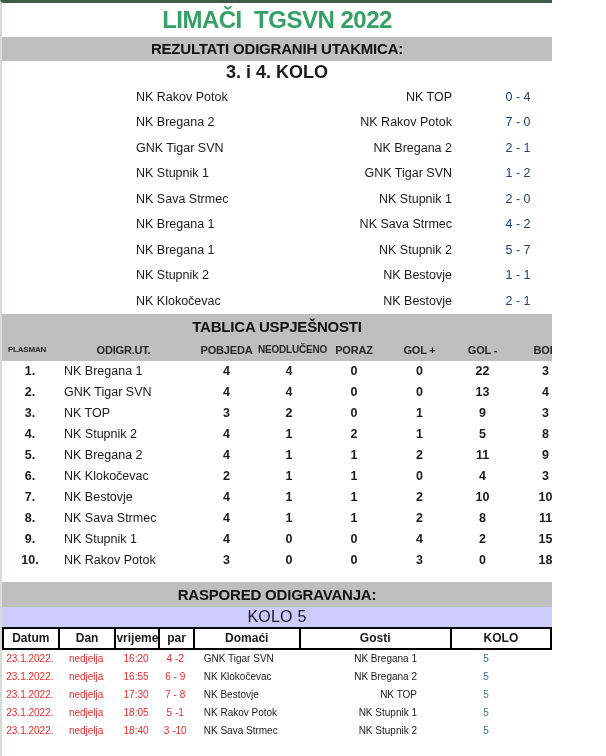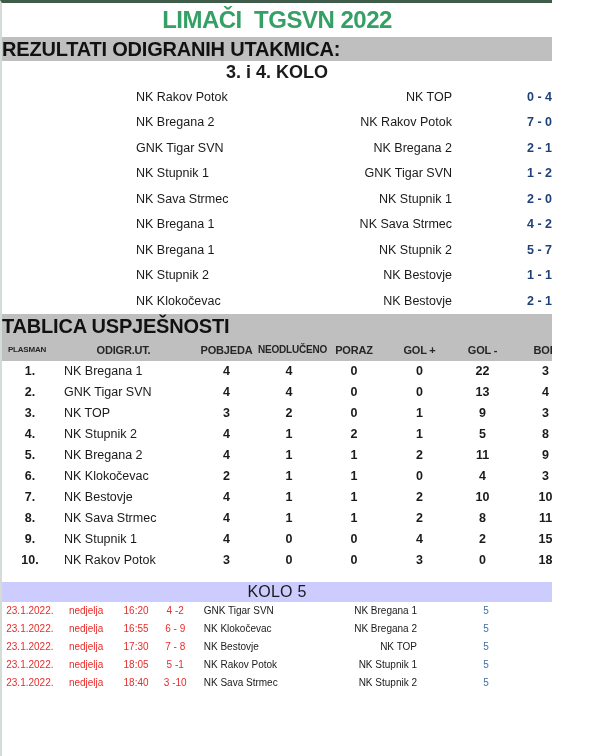--- a/index.html
+++ b/index.html
@@ -14,39 +14,39 @@
     color:#1a1a1a;
     overflow:hidden;
   }
   .title{
     height:34px;line-height:34px;text-align:center;
     font-size:24px;font-weight:bold;letter-spacing:-0.5px;
     color:var(--title-green,#35a065);
     white-space:pre;
   }
   .bar{
-    height:24px;line-height:24px;text-align:left;
+    height:24px;line-height:24px;text-align:center;
     background:var(--bar-gray,#bfbfbf);
-    font-size:20px;font-weight:bold;letter-spacing:-0.2px;color:#111;
+    font-size:15px;font-weight:bold;letter-spacing:-0.2px;color:#111;
   }
   .subheader{
     height:23px;line-height:23px;text-align:center;
     font-size:18px;font-weight:bold;
   }
   
   .result-row{
     display:grid;
     grid-template-columns:134px 170px 146px 32px 1fr;
     height:25.5px;align-items:center;
     font-size:12.5px;
   }
   .result-row .home{grid-column:2;text-align:left;}
   .result-row .away{grid-column:3;text-align:right;}
   .result-row .score{
-    grid-column:5;text-align:right;font-weight:bold;
+    grid-column:5;text-align:center;font-weight:normal;
     color:var(--score-navy,#1f4178);
   }
   
   .bar.tablica{height:25px;line-height:25px;}
   .st-grid{
     display:grid;
     grid-template-columns:50px 143px 63px 62px 68px 63px 63px 63px 1fr;
     align-items:center;
   }
   .st-colheads{
@@ -287,22 +287,32 @@
       <span class="num">0</span>
       <span class="num">3</span>
       <span class="num">0</span>
       <span class="num">18</span>
       <span class="num">0</span>
     </div>
   </div>
 
   <div class="gap"></div>
 
+  <div class="bar raspored">RASPORED ODIGRAVANJA:</div>
   <div class="kolo-bar">KOLO 5</div>
 
+  <div class="sched-cols sched-head">
+    <span class="cell w-datum">Datum</span>
+    <span class="cell w-dan">Dan</span>
+    <span class="cell w-vrijeme">vrijeme</span>
+    <span class="cell w-par">par</span>
+    <span class="cell w-domaci">Domaći</span>
+    <span class="cell w-gosti">Gosti</span>
+    <span class="cell w-kolo">KOLO</span>
+  </div>
 
   <div id="schedule-rows">
     <div class="sched-cols sched-row">
       <span class="red w-datum">23.1.2022.</span>
       <span class="red w-dan">nedjelja</span>
       <span class="red w-vrijeme">16:20</span>
       <span class="red w-par">4 -2</span>
       <span class="domaci w-domaci">GNK Tigar SVN</span>
       <span class="gosti w-gosti">NK Bregana 1</span>
       <span class="kolo w-kolo">5</span>

